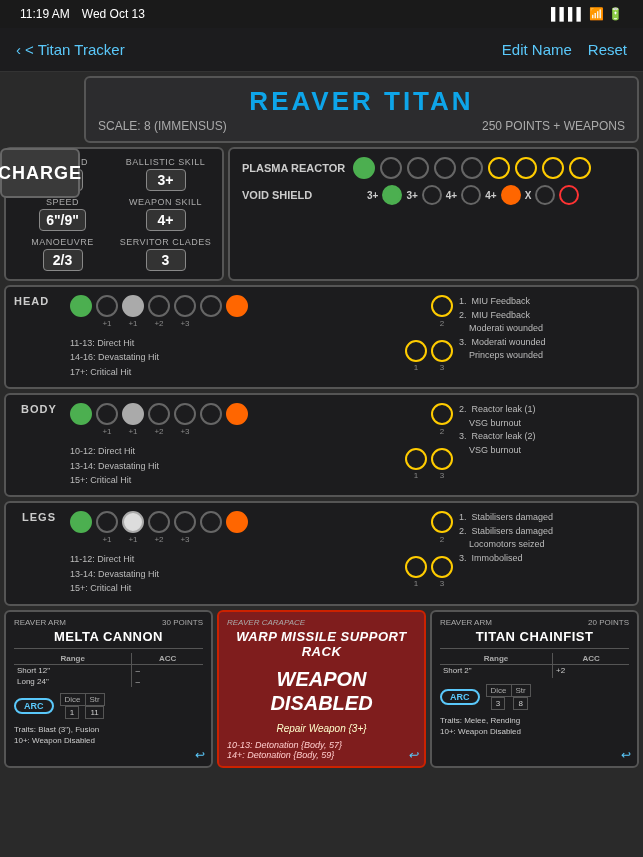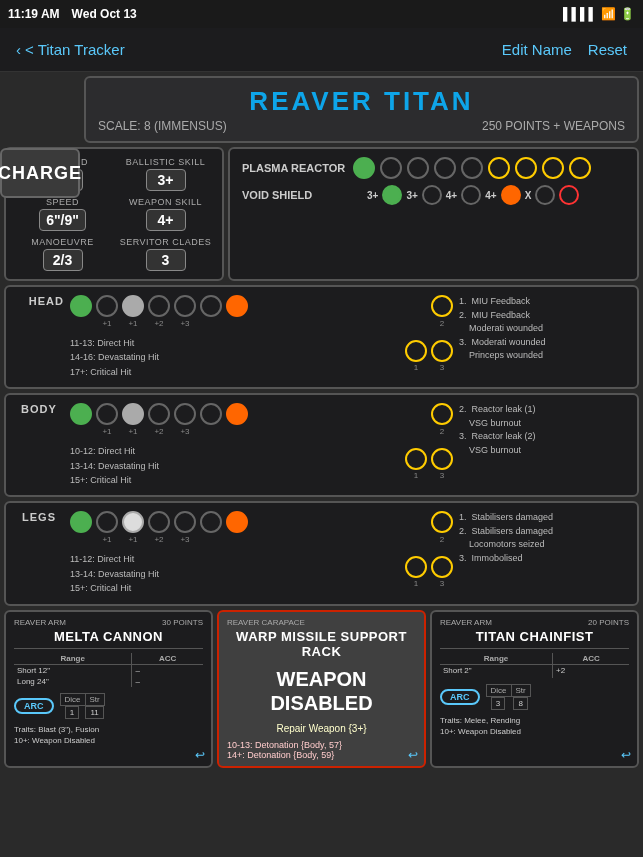--- a/index.html
+++ b/index.html
@@ -12,24 +12,23 @@
       color: #fff;
     }
 
     
     .status-bar {
       background: #1a1a1a;
       height: 28px;
       display: flex;
       align-items: center;
       justify-content: space-between;
-      padding: 0 8px;
+      padding: 0 20px;
       font-size: 12px;
       color: #fff;
-      font-weight: bold;
     }
     .status-icons { display: flex; gap: 4px; align-items: center; }
 
     
     .nav-bar {
       background: #1c1c1e;
       height: 44px;
       display: flex;
       align-items: center;
       justify-content: space-between;
@@ -241,22 +240,23 @@
       background: #1c1c1e;
       border: 2px solid #555;
       border-radius: 6px;
       padding: 6px 8px;
       flex: 1;
       font-size: 9px;
       color: #ccc;
       position: relative;
     }
     .weapon-card.disabled-card {
-      background: #404040;
+      background: #7f1d1d;
       border-color: #cc2200;
+      font-style: italic;
     }
 
     .weapon-card-header {
       font-size: 8px;
       color: #aaa;
       display: flex;
       justify-content: space-between;
       margin-bottom: 2px;
     }
     .weapon-card-title {
@@ -458,21 +458,21 @@
         </div>
       </div>
     </div>
   </div>
 
   <div class="damage-sections">
 
     <div class="damage-section">
       <div style="display:flex;gap:6px;">
 
-        <div style="display:flex;flex-direction:column;align-items:flex-end;width:50px;flex-shrink:0;">
+        <div style="display:flex;flex-direction:column;align-items:flex-start;width:50px;flex-shrink:0;">
           <div class="damage-section-label">HEAD</div>
         </div>
         <div style="flex:1;">
 
           <div class="damage-row-with-mid">
             <div class="left-circles">
               <div class="circle circle-green" style="width:22px;height:22px;"></div>
               <div class="circle circle-dark" style="width:22px;height:22px;"></div>
               <div class="circle" style="width:22px;height:22px;border-color:#aaa;background:#aaa;"></div>
               <div class="circle circle-dark" style="width:22px;height:22px;"></div>

